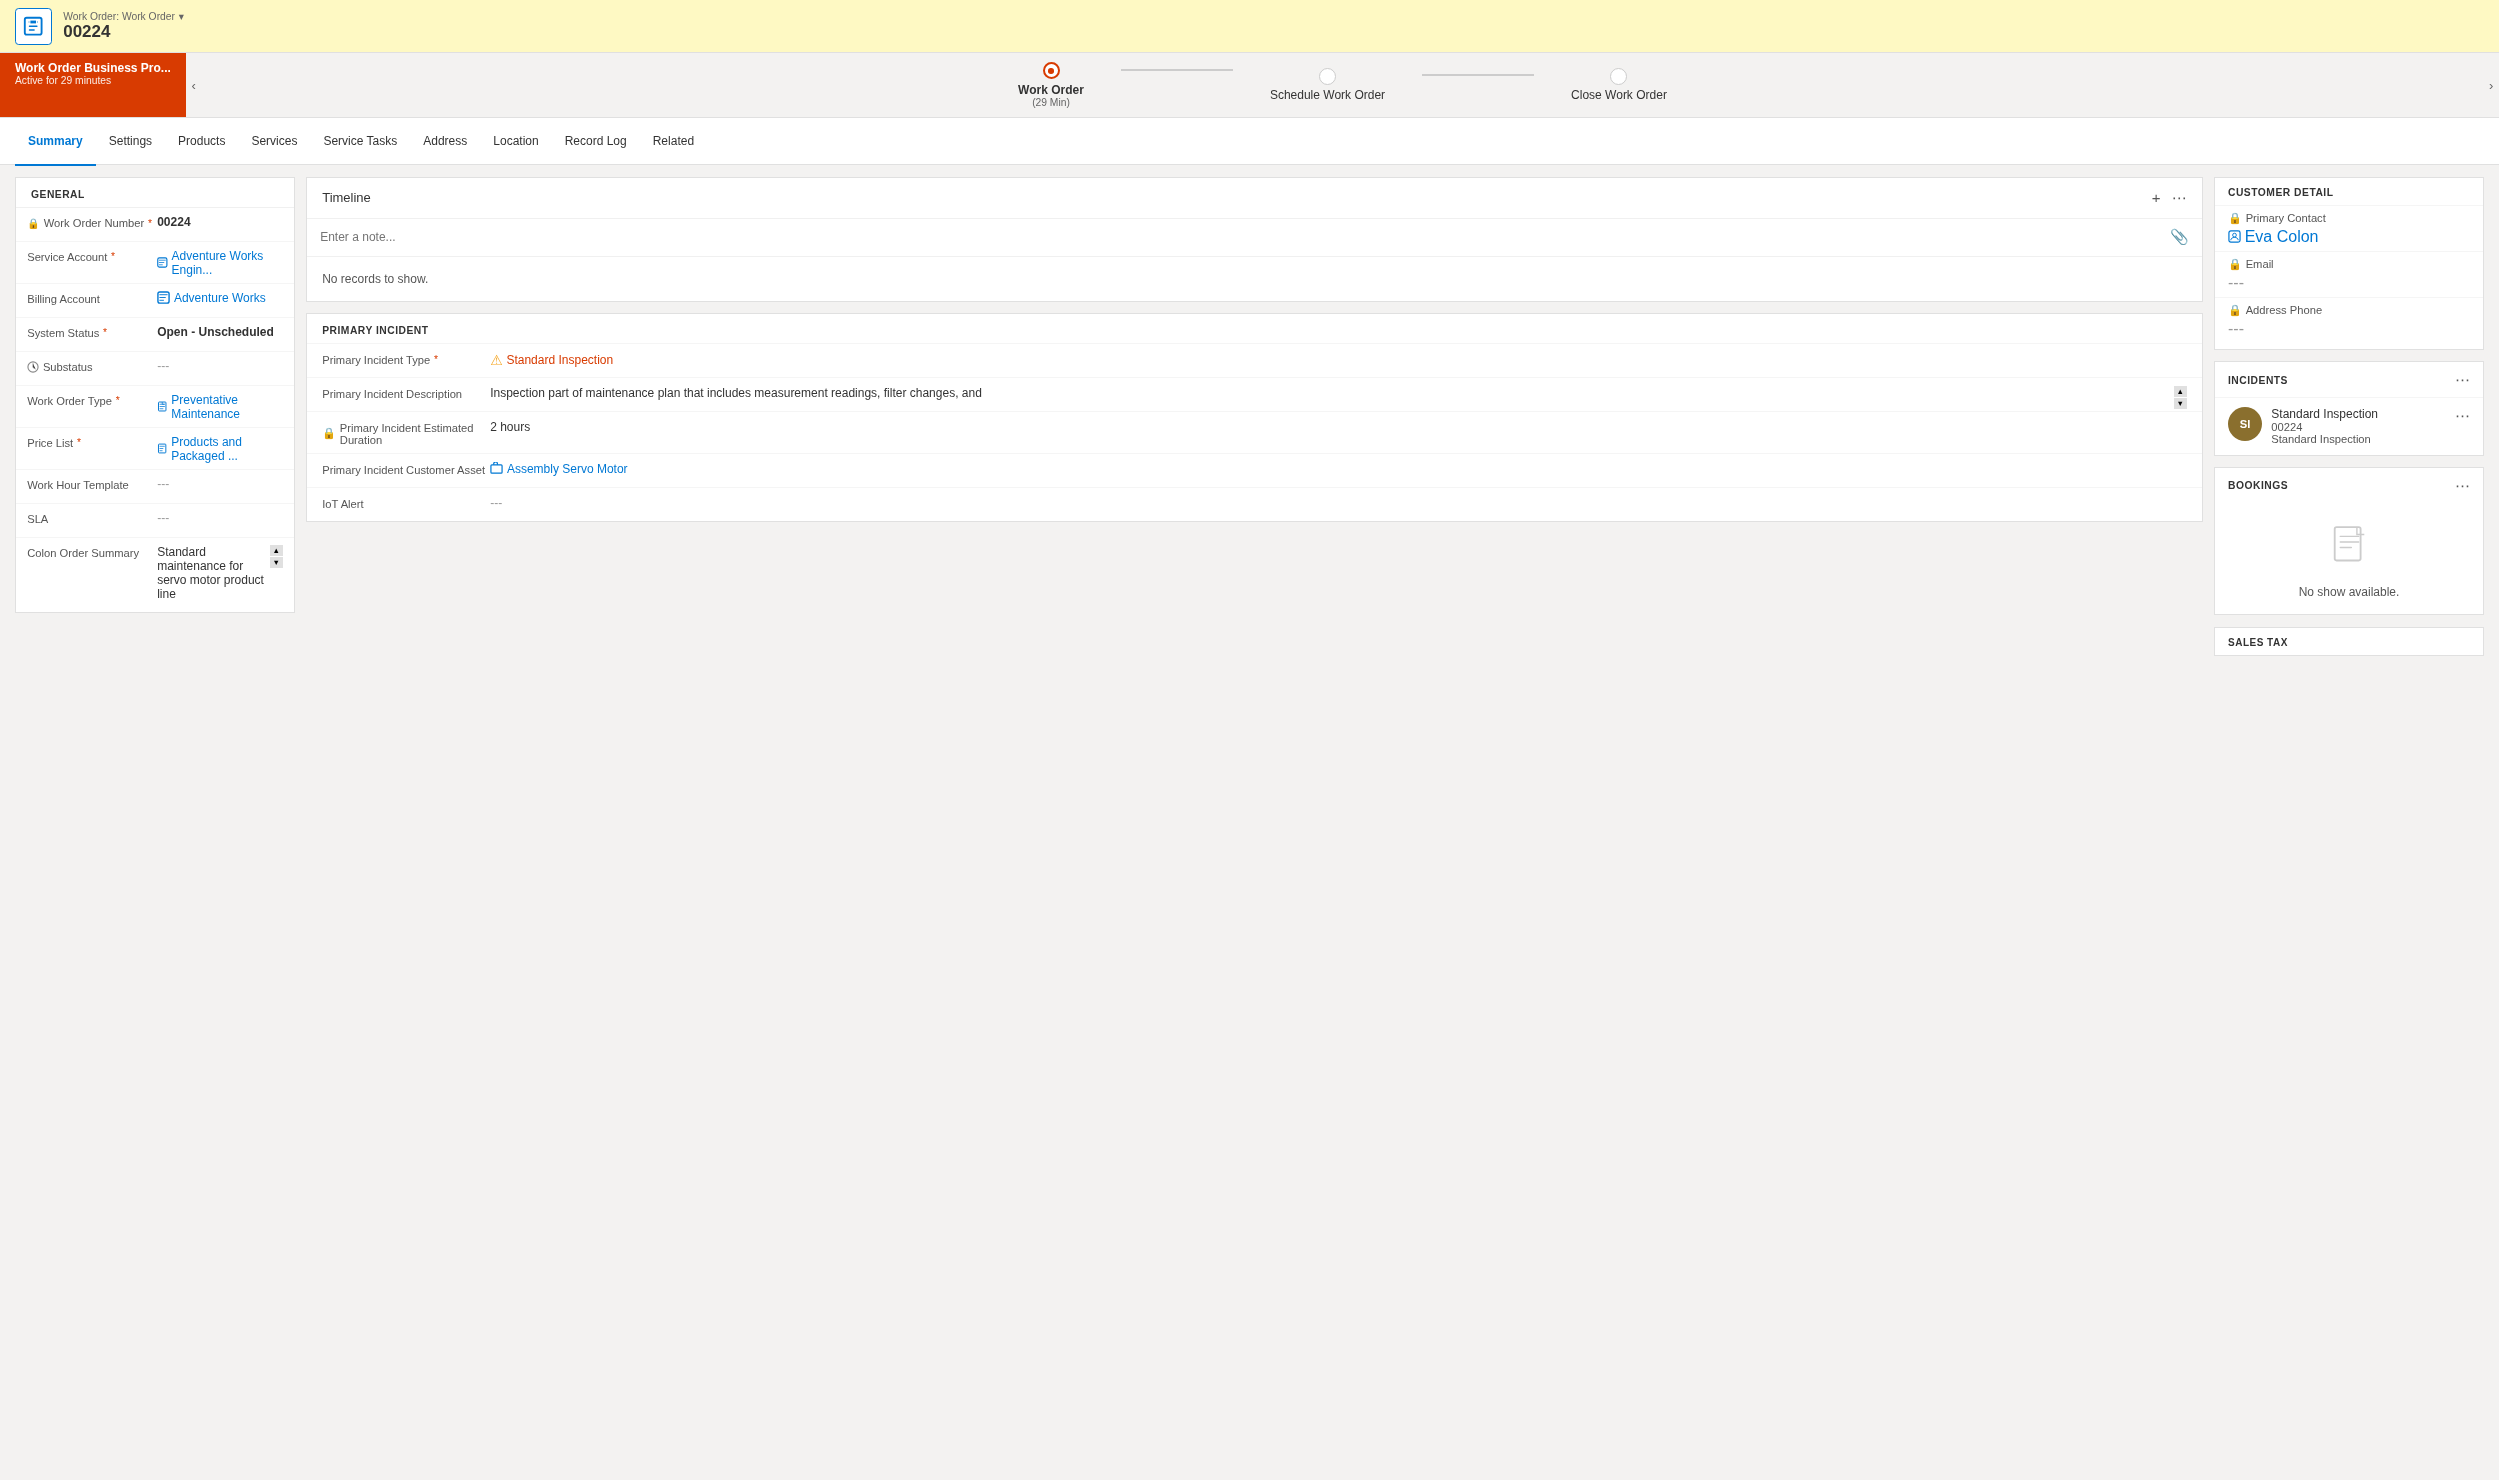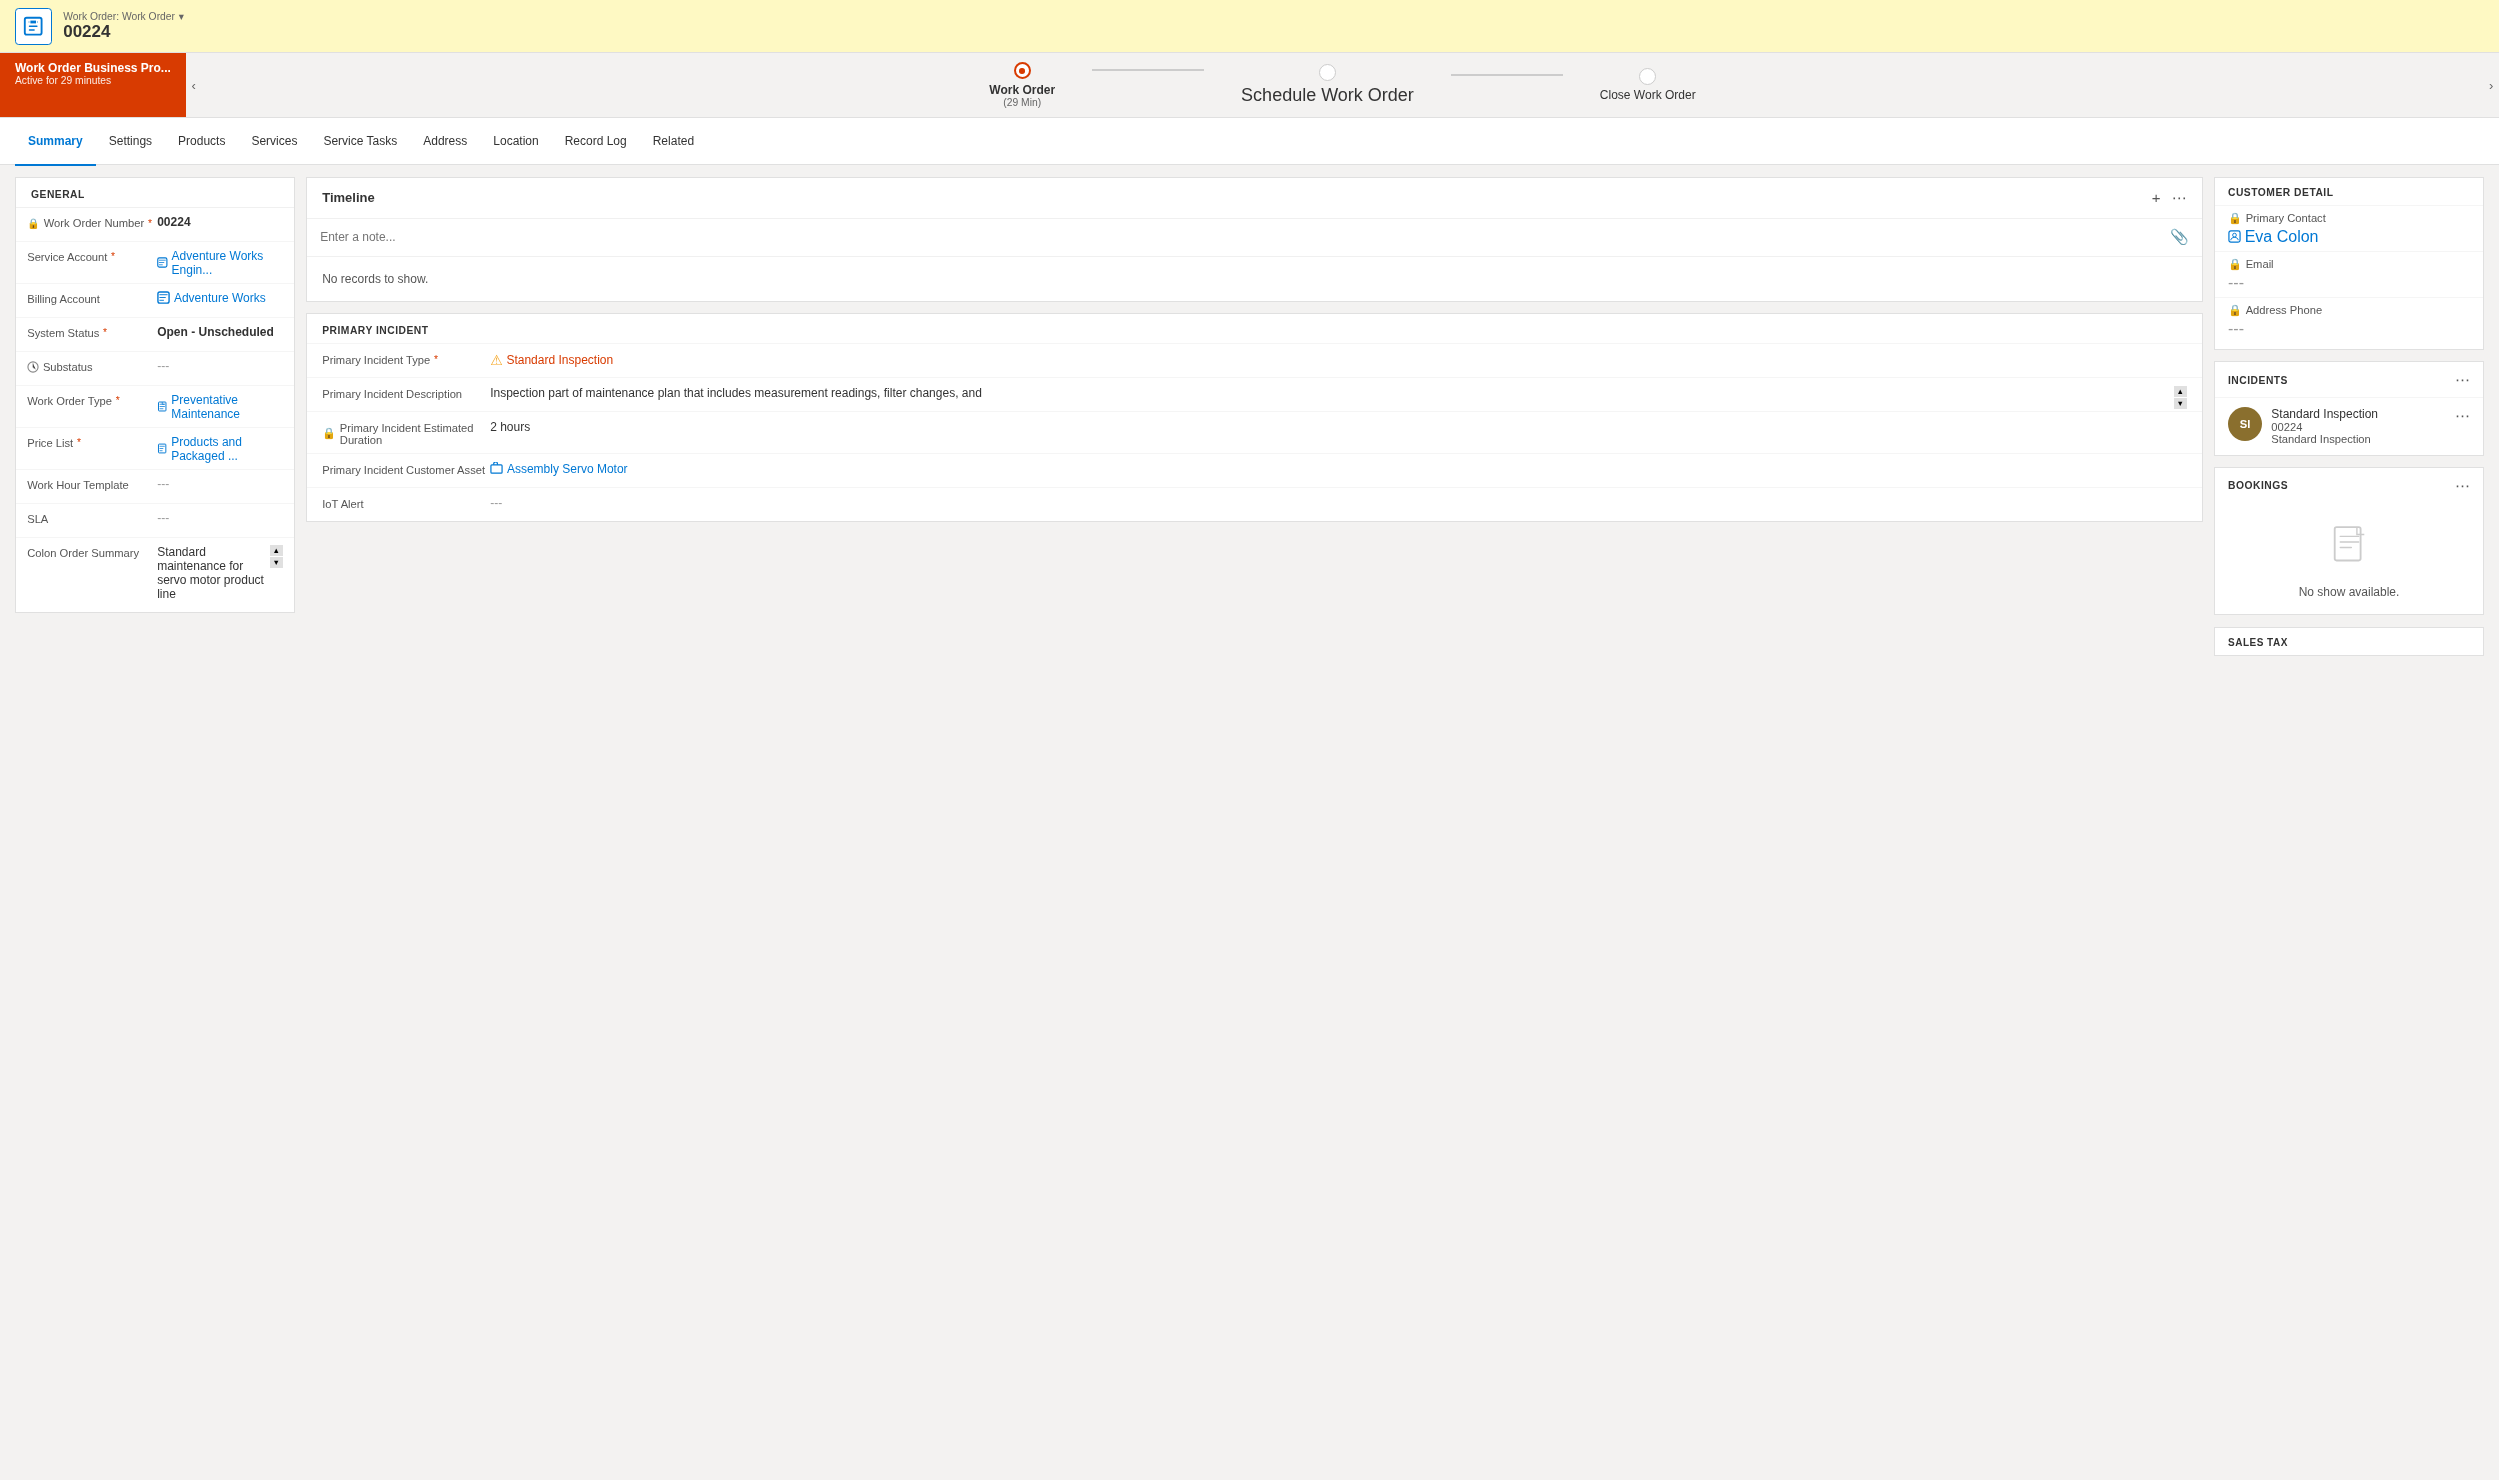--- a/index.html
+++ b/index.html
@@ -40,21 +40,21 @@
     .field-label .lock-icon { font-size: 10.3px; color: #888; }
     .field-label .required { color: #d83b01; font-size: 10.3px; }
     .field-value { flex: 1; font-size: 12px; color: #333; }
     .field-value.link { color: #0078d4; cursor: pointer; display: flex; align-items: center; gap: 3.7px; }
     .field-value.bold { font-weight: 600; }
     .field-value.muted { color: #999; }
 
     
     .timeline-card { background: #fff; border: 0.9px solid #e0e0e0; margin-bottom: 11.2px; }
     .timeline-header { display: flex; align-items: center; justify-content: space-between; padding: 11.2px 15px; border-bottom: 0.9px solid #f0f0f0; }
-    .timeline-title { font-size: 13px; font-weight: 700; color: #333; }
+    .timeline-title { font-size: 13px; font-weight: 400; color: #333; }
     .timeline-actions { display: flex; align-items: center; gap: 11.2px; }
     .timeline-action-btn { background: none; border: none; cursor: pointer; font-size: 15px; color: #555; }
     .timeline-input-area { padding: 9.3px 13px; border-bottom: 0.9px solid #f0f0f0; display: flex; align-items: center; justify-content: space-between; }
     .timeline-input { width: 100%; border: none; outline: none; font-size: 12px; color: #999; background: transparent; }
     .timeline-attach { font-size: 15px; color: #888; cursor: pointer; }
     .timeline-empty { padding: 15px; font-size: 12px; color: #555; }
 
     
     .incident-card { background: #fff; border: 0.9px solid #e0e0e0; }
     .incident-header { padding: 11.2px 15px 7.5px; font-size: 10.3px; font-weight: 700; color: #333; letter-spacing: 0.5px; text-transform: uppercase; }
@@ -136,21 +136,21 @@
       <div class="process-step-circle" style="width:17px;height:17px;border-radius:50%;border:2.8px solid #d83b01;background:#fff;display:flex;align-items:center;justify-content:center;">
         <div style="width:5.6px;height:5.6px;border-radius:50%;background:#d83b01;"></div>
       </div>
       <div style="font-size:12px;font-weight:600;color:#333;margin-top:3.7px;">Work Order</div>
       <div style="font-size:10.3px;color:#666;">(29 Min)</div>
     </div>
     <div style="height:1.9px;width:112px;background:#ccc;margin-top:-30px;"></div>
 
     <div class="step-wrapper">
       <div style="width:17px;height:17px;border-radius:50%;border:1.9px solid #ccc;background:#fff;"></div>
-      <div style="font-size:18px;font-weight:500;color:#333;margin-top:3.7px;">Schedule Work Order</div>
+      <div style="font-size:12px;font-weight:500;color:#333;margin-top:3.7px;">Schedule Work Order</div>
     </div>
     <div style="height:1.9px;width:112px;background:#ccc;margin-top:-20.5px;"></div>
 
     <div class="step-wrapper">
       <div style="width:17px;height:17px;border-radius:50%;border:1.9px solid #ccc;background:#fff;"></div>
       <div style="font-size:12px;font-weight:500;color:#333;margin-top:3.7px;">Close Work Order</div>
     </div>
   </div>
   <div class="process-chevron-right">›</div>
 </div>

